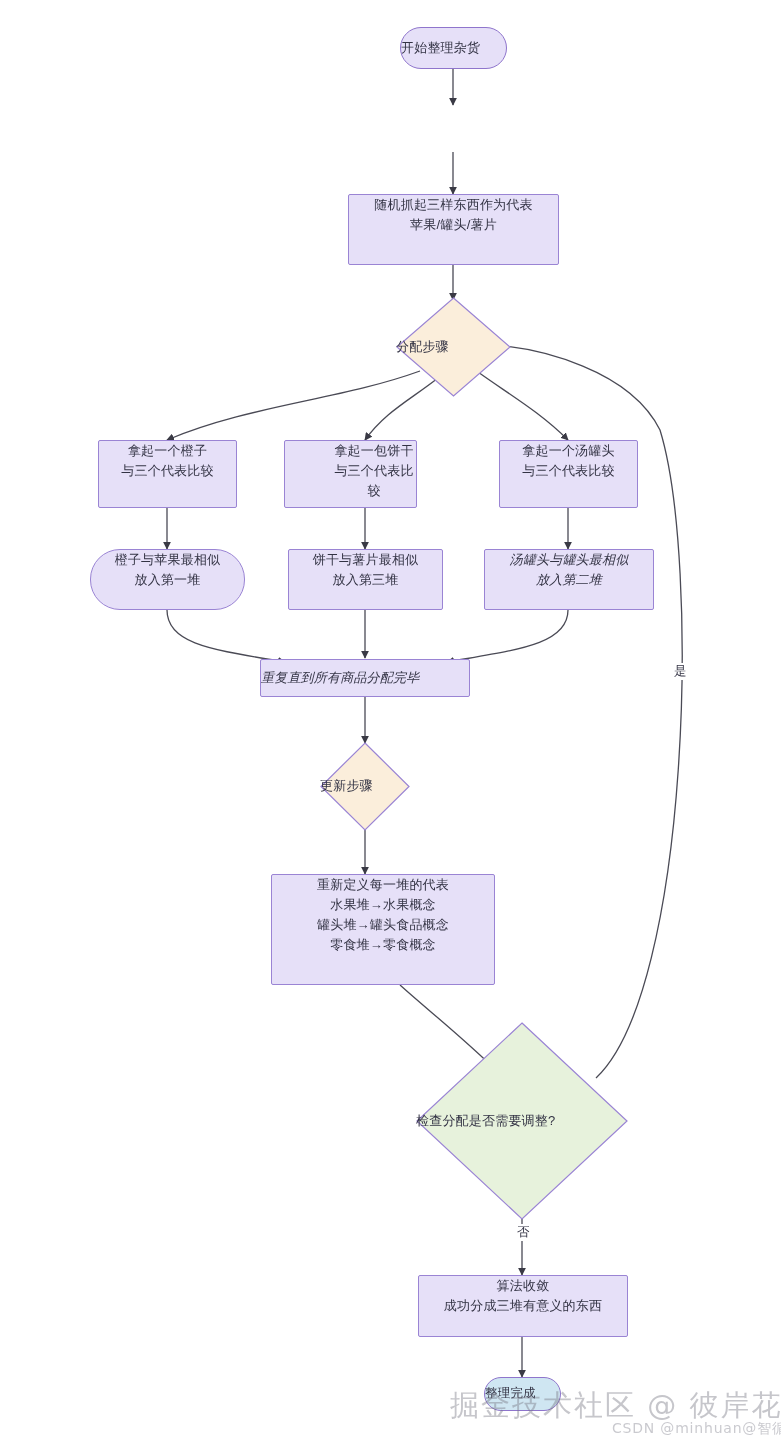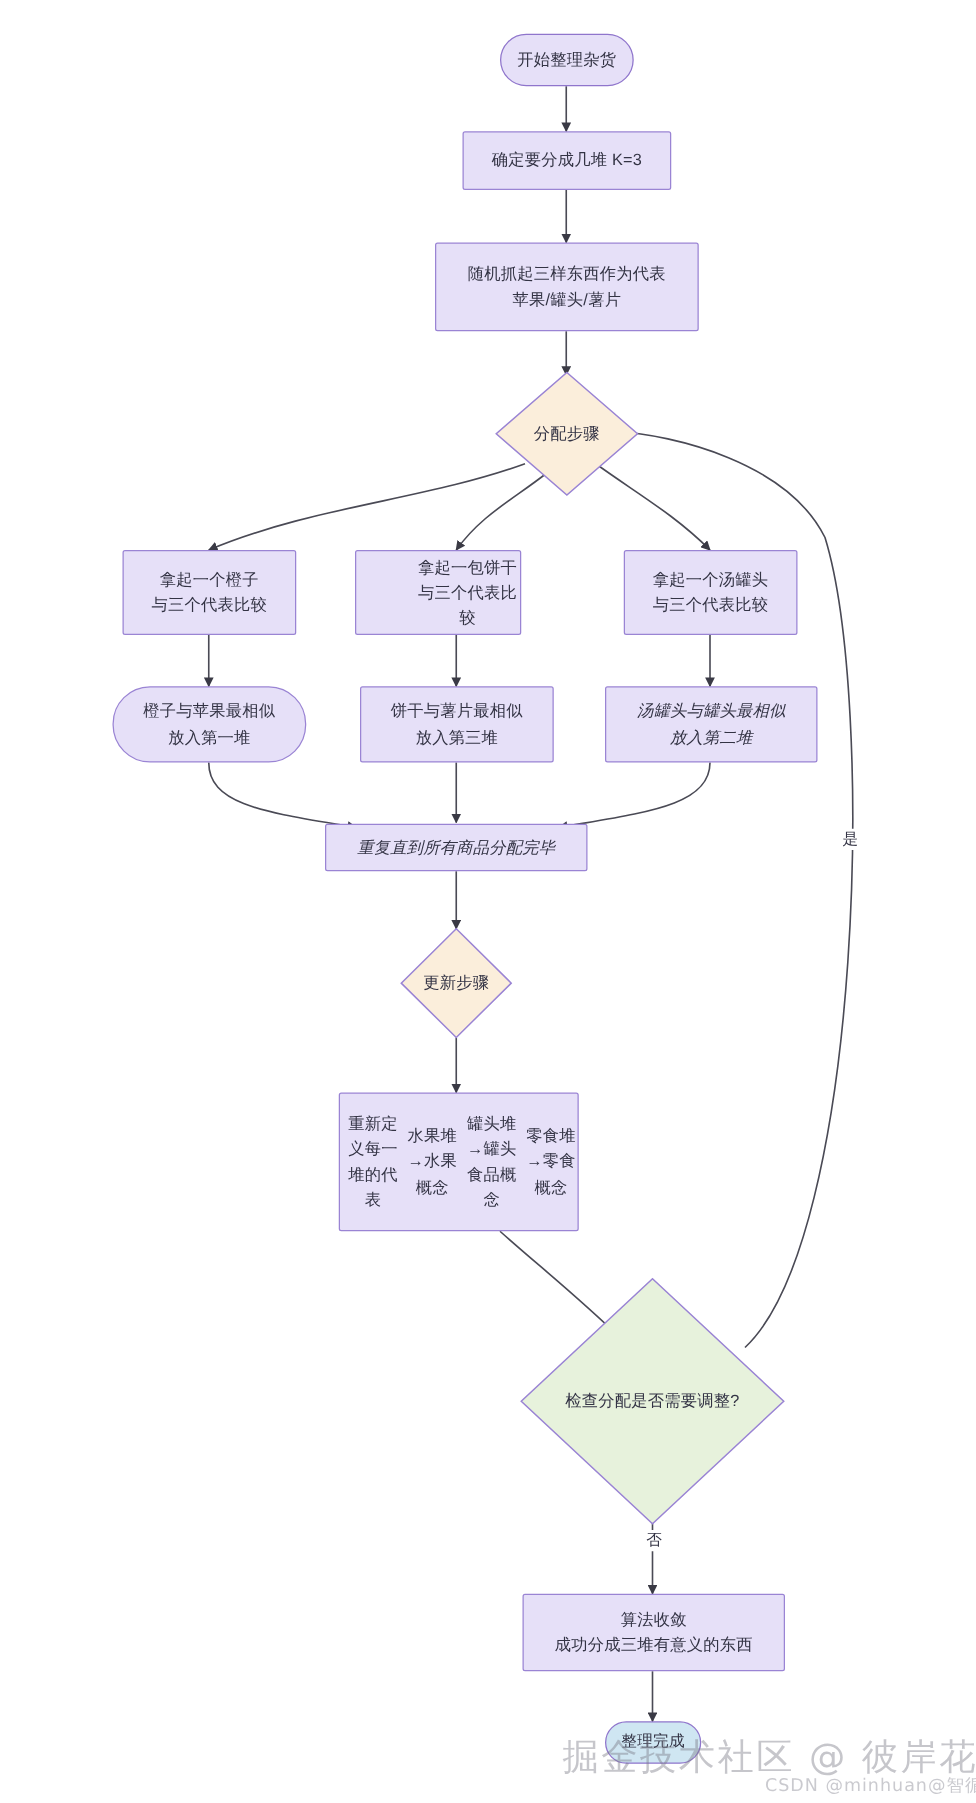--- a/index.html
+++ b/index.html
@@ -23,21 +23,20 @@
     top: 0;
     width: 781px;
     height: 1442px;
     pointer-events: none;
   }
   .node {
     position: absolute;
     box-sizing: border-box;
     display: flex;
     align-items: center;
-    justify-content: center;
     text-align: center;
     color: #333344;
     font-size: 13px;
     line-height: 1.55;
     letter-spacing: 0.2px;
     z-index: 2;
   }
   .n-process {
     background: #e6e0f8;
     border: 1px solid #9a84d4;
@@ -146,23 +145,20 @@
       <path d="M 522 1337 L 522 1377"></path>
 
       <path d="M 596 1078 C 690 990, 700 560, 660 430 C 630 370, 540 348, 492 345"></path>
     </g>
   </svg>
 
   <div class="node n-terminal" style="left:400px; top:27px; width:107px; height:42px;">
     <span>开始整理杂货</span>
   </div>
 
-  <div class="node n-process" style="left:370px; top:105px; width:167px; height:47px;">
-    <span>确定要分成几堆 K=3</span>
-  </div>
 
   <div class="node n-process" style="left:348px; top:194px; width:211px; height:71px; flex-direction:column;">
     <span class="nl">随机抓起三样东西作为代表</span>
     <span class="nl">苹果/罐头/薯片</span>
   </div>
 
   <div class="node n-decision" style="left:396px; top:297px; width:115px; height:100px;">
     <svg class="diamond-shape" viewBox="0 0 115 100" preserveAspectRatio="none">
       <polygon points="57.5,1 114,50 57.5,99 1,50" fill="#fbeedb" stroke="#9a84d4" stroke-width="1.2"></polygon>
     </svg>
@@ -203,21 +199,21 @@
     <span>重复直到所有商品分配完毕</span>
   </div>
 
   <div class="node n-decision" style="left:320px; top:742px; width:90px; height:89px;">
     <svg class="diamond-shape" viewBox="0 0 90 89" preserveAspectRatio="none">
       <polygon points="45,1 89,44.5 45,88 1,44.5" fill="#fbeedb" stroke="#9a84d4" stroke-width="1.2"></polygon>
     </svg>
     <span class="diamond-label">更新步骤</span>
   </div>
 
-  <div class="node n-process" style="left:271px; top:874px; width:192px; height:111px; ">
+  <div class="node n-process" style="left:271px; top:874px; width:224px; height:111px; flex-direction:column;">
     <span class="nl">重新定义每一堆的代表</span>
     <span class="nl">水果堆→水果概念</span>
     <span class="nl">罐头堆→罐头食品概念</span>
     <span class="nl">零食堆→零食概念</span>
   </div>
 
   <div class="node n-decision" style="left:416px; top:1022px; width:212px; height:198px;">
     <svg class="diamond-shape" viewBox="0 0 212 198" preserveAspectRatio="none">
       <polygon points="106,1 211,99 106,197 1,99" fill="#e7f2dc" stroke="#9a84d4" stroke-width="1.2"></polygon>
     </svg>

